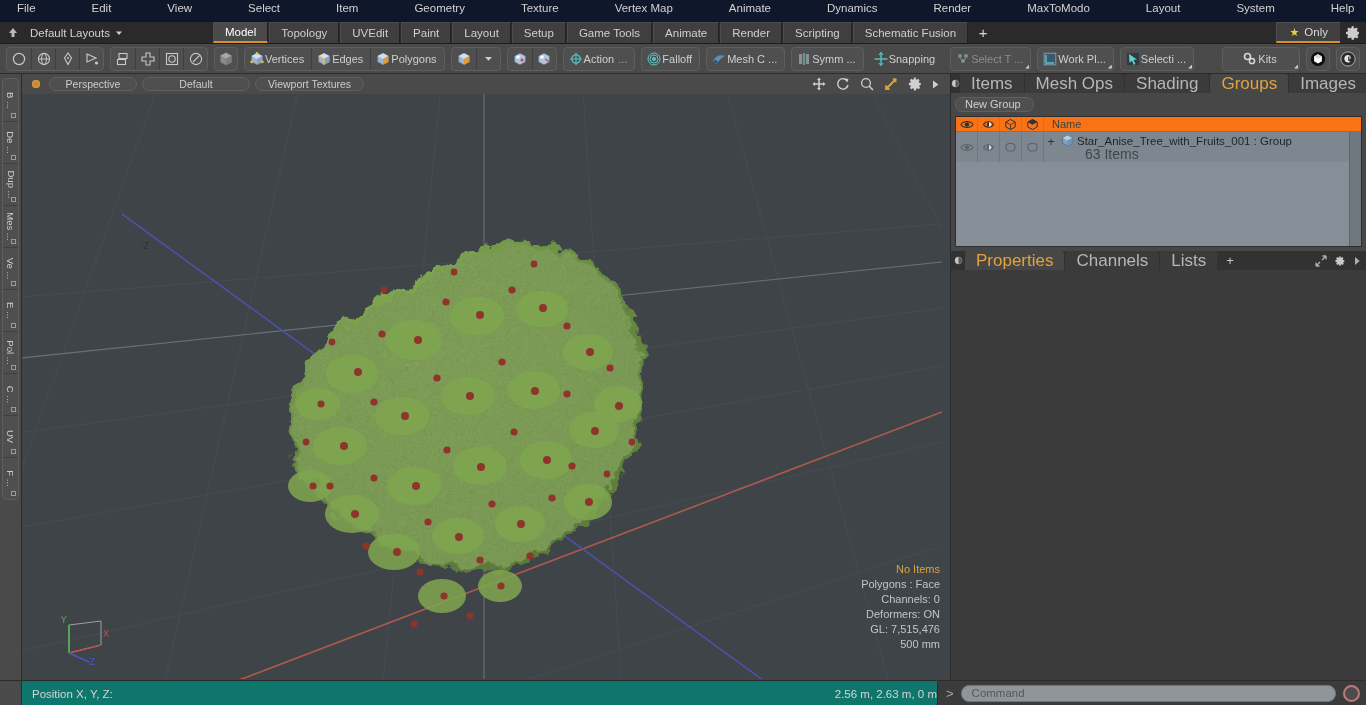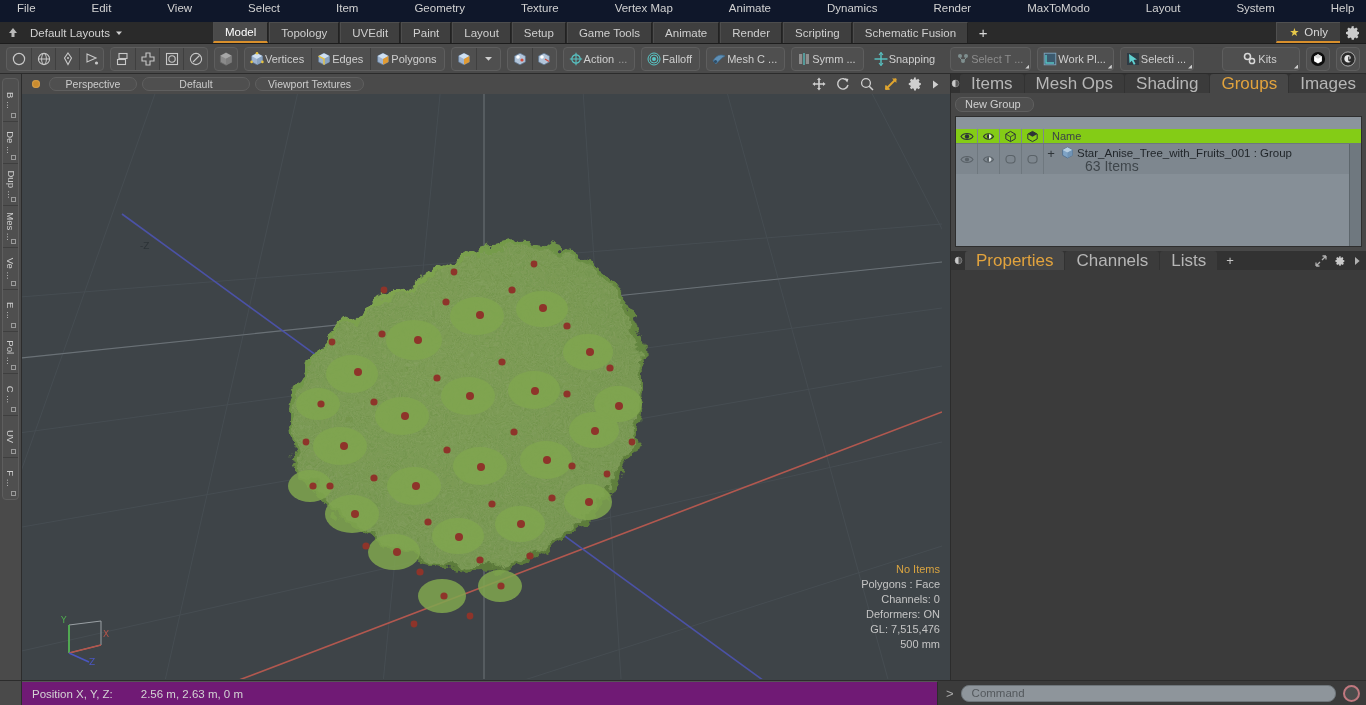--- a/index.html
+++ b/index.html
@@ -158,23 +158,22 @@
   .tabrow-right { margin-left: auto; display: flex; align-items: center; gap: 7px; padding-right: 5px; }
 
   .groups-body { flex: 0 0 158px; background: #474747; padding: 3px 4px 4px 4px; display: flex; flex-direction: column; }
   .newgroup-row { height: 16px; display: flex; align-items: center; margin-bottom: 4px; }
   .newgroup-btn {
     height: 15px; border: 1px solid #5f5f5f; border-radius: 7px; background: #4f4f4f;
     padding: 0 12px 0 9px; display: flex; align-items: center; color: #d0d0d0; font-size: 11px;
   }
   .treebox { flex: 1 1 auto; border: 1px solid #2e2e2e; display: flex; flex-direction: column; background: #8b949c; }
   .tree-head {
-    height: 15px; background: #84cc16; display: flex; align-items: stretch; flex: 0 0 15px;
+    height: 15px; background: #f97316; display: flex; align-items: stretch; flex: 0 0 15px;
     border-bottom: 1px solid #6e777e;
-    margin-top: 12px;
   }
   .th-col { width: 22px; display: flex; align-items: center; justify-content: center; border-right: 1px solid #7d868d; }
   .th-name { flex: 1 1 auto; display: flex; align-items: center; padding-left: 8px; color: #3c4348; font-size: 11px; }
   .tree-body { flex: 1 1 auto; background: #868f97; display: flex; }
   .tree-rows { flex: 1 1 auto; }
   .trow { height: 30px; display: flex; align-items: stretch; background: #7e878f; }
   .tr-col { width: 22px; display: flex; align-items: center; justify-content: center; border-right: 1px solid #6f787f; }
   .tr-main { flex: 1 1 auto; display: flex; align-items: flex-start; padding-top: 2px; gap: 3px; }
   .tr-plus { width: 14px; text-align: center; color: #2e3438; font-size: 13px; line-height: 14px; padding-top: 1px; }
   .tr-txt { display: flex; flex-direction: column; }
@@ -185,23 +184,23 @@
 
   .props-body { flex: 1 1 auto; background: #3b3b3b; }
 
   
   .statusbar {
     height: 25px; flex: 0 0 25px; background: #3b3b3b; display: flex; align-items: center;
     border-top: 1px solid #2c2c2c;
   }
   .sb-left { width: 22px; height: 100%; background: #4a4a4a; border-right: 1px solid #2c2c2c; }
   .sb-pos {
-    flex: 0 0 916px; height: 100%; background: #701a75; display: flex; align-items: center;
+    flex: 0 0 916px; height: 100%; background: #0f766e; display: flex; align-items: center;
     padding-left: 10px; gap: 28px; color: #d4d4d4; font-size: 11.5px;
-    border-top: 1px solid #555; border-right: 1px solid #2c2c2c;
+    border-top: 1px solid #555; border-right: 1px solid #2c2c2c; justify-content: space-between;
   }
   .sb-cmd { flex: 1 1 auto; height: 100%; display: flex; align-items: center; gap: 7px; padding: 0 6px 0 8px; }
   .sb-gt { color: #a9a9a9; font-size: 13px; }
   .cmd-input {
     flex: 1 1 auto; height: 17px; border-radius: 8px; background: #8e959b;
     border: 1px solid #6e757a; display: flex; align-items: center; padding: 0 10px;
     color: #54595d; font-size: 11.5px;
   }
   .cmd-circle {
     width: 17px; height: 17px; border-radius: 50%; border: 2px solid #c0787f; background: #4c4c4c;

